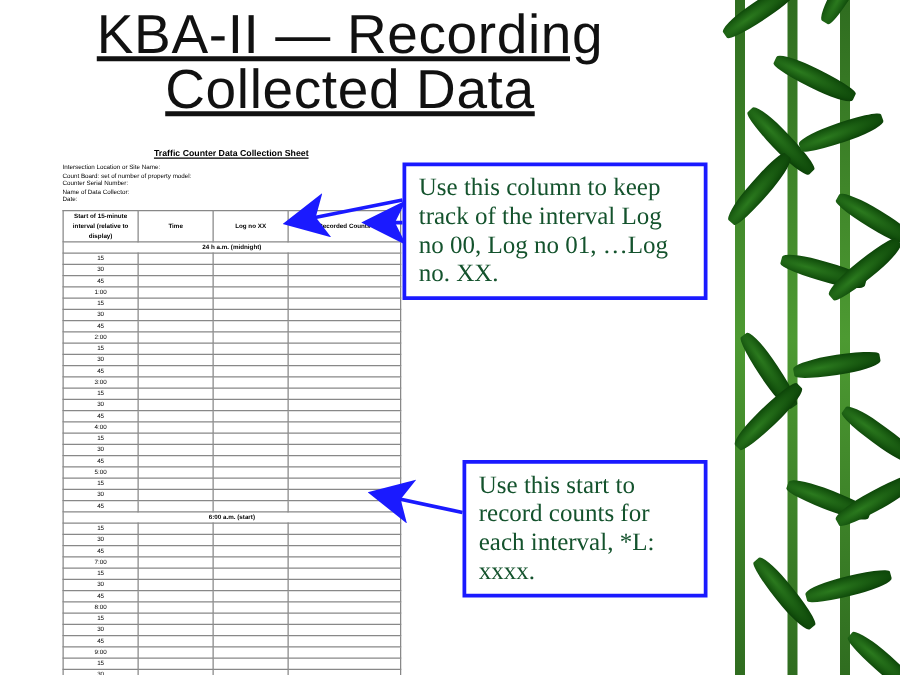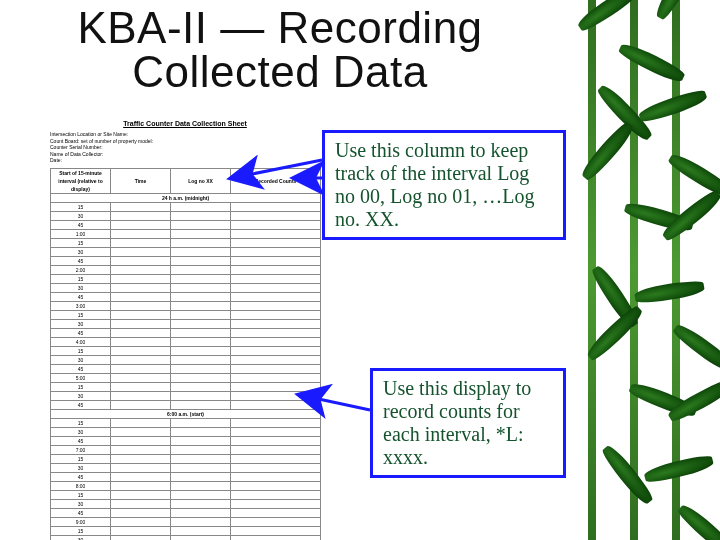--- a/index.html
+++ b/index.html
@@ -23,20 +23,21 @@
     top: 6px;
     left: 0;
     width: 560px;
     text-align: center;
     font-family: Impact, "Arial Black", sans-serif;
     font-size: 44px;
     line-height: 1.0;
     color: #111;
     font-weight: 400;
     letter-spacing: 0.5px;
+    text-decoration: underline;
   }
 
   
   .sheet {
     position: absolute;
     top: 120px;
     left: 50px;
     width: 270px;
     font-size: 6px;
     color: #000;
@@ -419,21 +420,21 @@
             <td>30</td>
             <td></td>
             <td></td>
             <td></td>
           </tr>
         </tbody>
     </table>
   </div>
 
   <div id="callout1" class="callout">Use this column to keep track of the interval Log no 00, Log no 01, …Log no. XX.</div>
-  <div id="callout2" class="callout">Use this display to record counts for each interval, *L: xxxx.</div>
+  <div id="callout2" class="callout">Use this start to record counts for each interval, *L: xxxx.</div>
 
   <svg class="arrows" viewBox="0 0 720 540">
     <defs>
       <marker id="ah" markerWidth="12" markerHeight="12" refX="10" refY="6" orient="auto">
         <path d="M0,0 L12,6 L0,12 L3,6 Z" fill="#1a1aff"></path>
       </marker>
     </defs>
 
     <line x1="322" y1="160" x2="232" y2="178" stroke="#1a1aff" stroke-width="3" marker-end="url(#ah)"></line>
 

